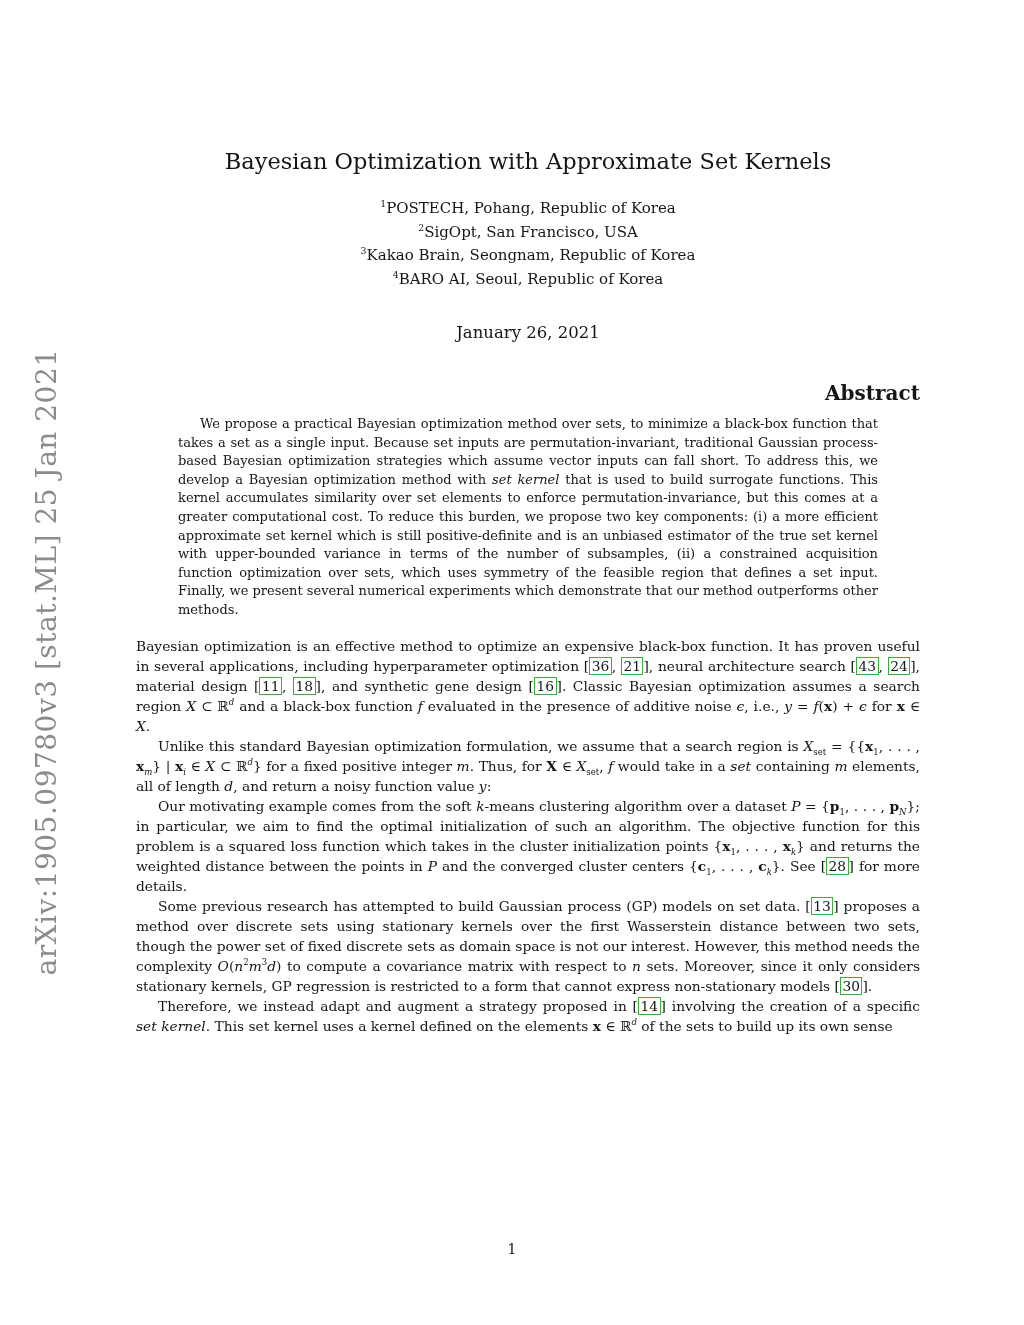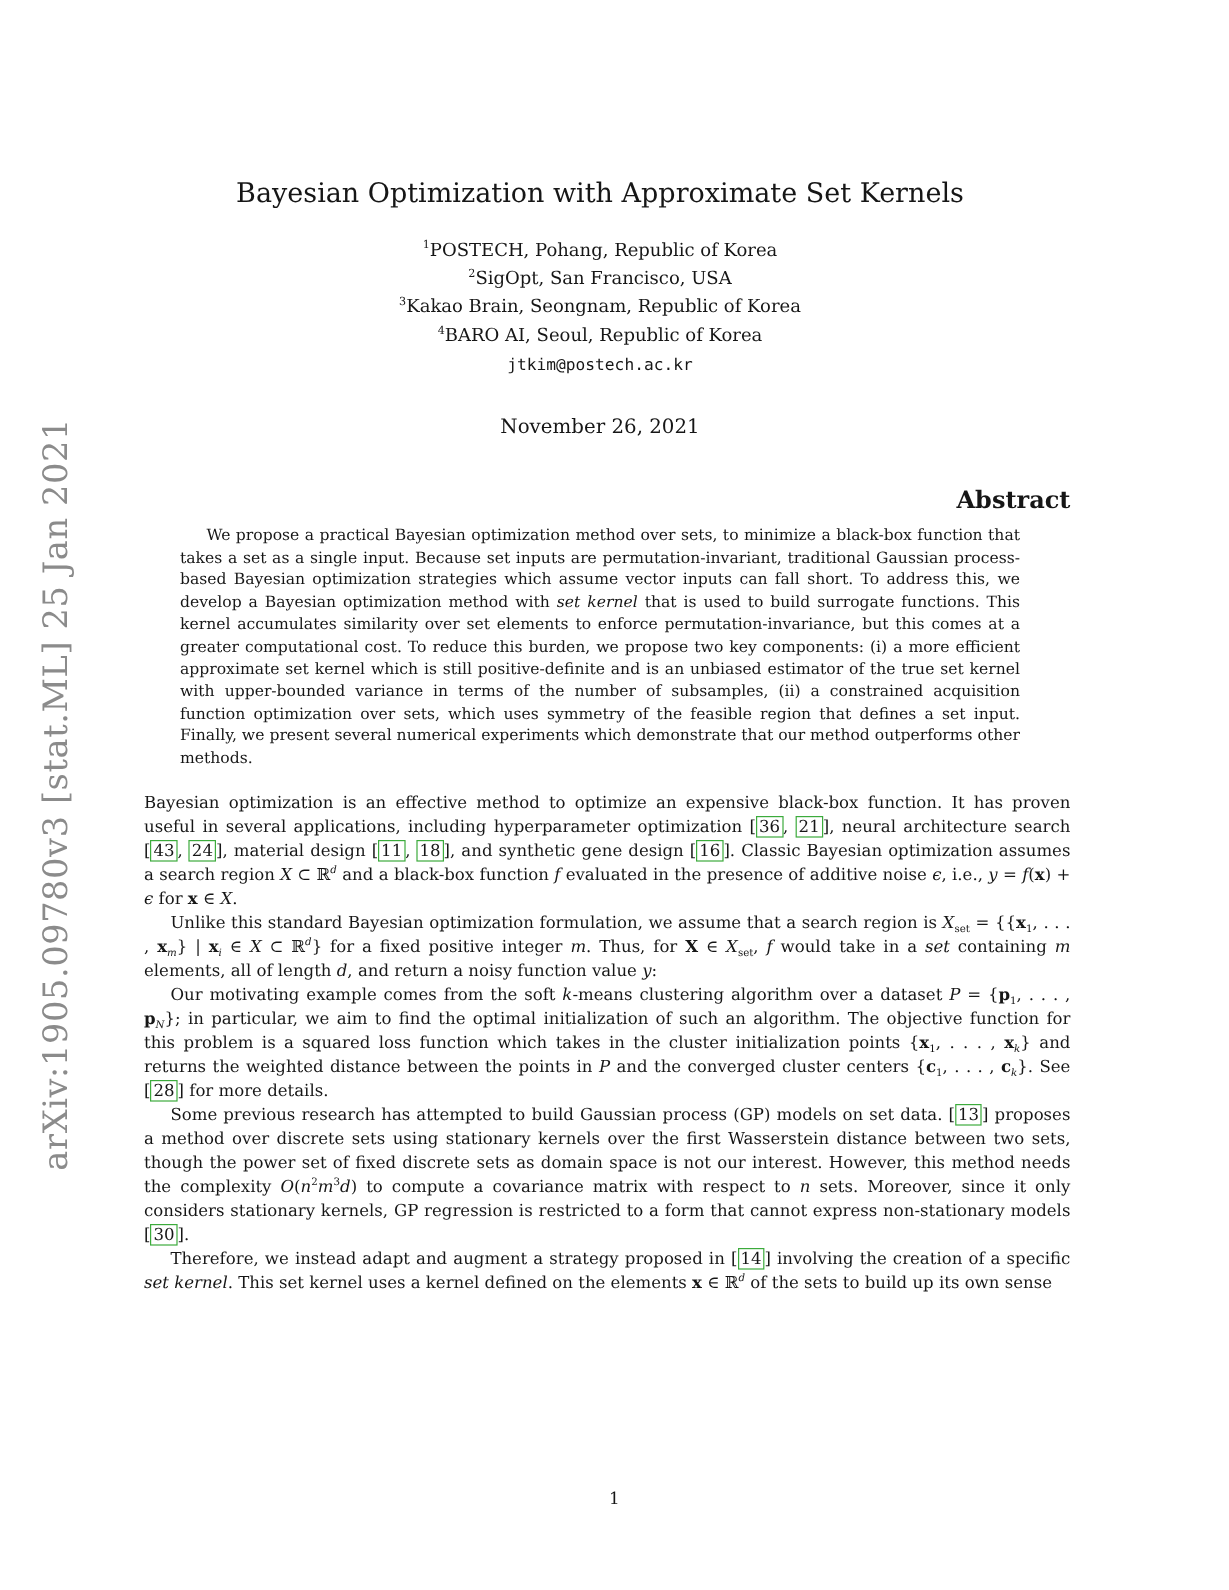--- a/index.html
+++ b/index.html
@@ -17,21 +17,21 @@
     position: absolute;
     top: 662px;
     left: 46px;
     transform: translate(-50%, -50%) rotate(-90deg);
     white-space: nowrap;
     font-size: 28px;
     letter-spacing: 0.5px;
   }
   .content {
     position: absolute;
-    left: 108px;
+    left: 136px;
     top: 0;
     width: 784px;
   }
   .title {
     margin-top: 146px;
     text-align: center;
     font-size: 22.5px;
     line-height: 30px;
     font-weight: normal;
   }
@@ -78,21 +78,20 @@
     margin-top: 30px;
     font-size: 21px;
     line-height: 26px;
     font-weight: bold;
   }
   .section-heading .sec-num { margin-right: 26px; }
   .par {
     font-size: 13.8px;
     line-height: 20px;
     text-align: justify;
-    margin-left: 12px;
   }
   .par.first { margin-top: 16px; }
   .par.indent { text-indent: 22px; }
   .equation {
     position: relative;
     margin: 12px 0;
     text-align: center;
     font-size: 14.5px;
     line-height: 20px;
   }
@@ -129,23 +128,22 @@
     <h1 class="title">Bayesian Optimization with Approximate Set Kernels</h1>
 
 
     <div class="affiliations">
       <div><sup>1</sup>POSTECH, Pohang, Republic of Korea</div>
       <div><sup>2</sup>SigOpt, San Francisco, USA</div>
       <div><sup>3</sup>Kakao Brain, Seongnam, Republic of Korea</div>
       <div><sup>4</sup>BARO AI, Seoul, Republic of Korea</div>
     </div>
 
-    <div class="email">jtkim@postech.ac.kr</div>
 
-    <div class="date">November 26, 2021</div>
+    <div class="date">January 26, 2021</div>
 
     <div class="abstract-heading">Abstract</div>
 
     <div class="abstract-body">We propose a practical Bayesian optimization method over sets, to minimize a black-box function that takes a set as a single input. Because set inputs are permutation-invariant, traditional Gaussian process-based Bayesian optimization strategies which assume vector inputs can fall short. To address this, we develop a Bayesian optimization method with <i>set kernel</i> that is used to build surrogate functions. This kernel accumulates similarity over set elements to enforce permutation-invariance, but this comes at a greater computational cost. To reduce this burden, we propose two key components: (i) a more efficient approximate set kernel which is still positive-definite and is an unbiased estimator of the true set kernel with upper-bounded variance in terms of the number of subsamples, (ii) a constrained acquisition function optimization over sets, which uses symmetry of the feasible region that defines a set input. Finally, we present several numerical experiments which demonstrate that our method outperforms other methods.</div>
 
 
     <p class="par first">Bayesian optimization is an effective method to optimize an expensive black-box function. It has proven useful in several applications, including hyperparameter optimization [<span class="cite" style="border-color: rgb(60, 171, 60);">36</span>, <span class="cite" style="border-color: rgb(60, 171, 60);">21</span>], neural architecture search [<span class="cite" style="border-color: rgb(60, 171, 60);">43</span>, <span class="cite" style="border-color: rgb(60, 171, 60);">24</span>], material design [<span class="cite" style="border-color: rgb(60, 171, 60);">11</span>, <span class="cite" style="border-color: rgb(60, 171, 60);">18</span>], and synthetic gene design [<span class="cite" style="border-color: rgb(60, 171, 60);">16</span>]. Classic Bayesian optimization assumes a search region <i>X</i> ⊂ ℝ<sup><i>d</i></sup> and a black-box function <i>f</i> evaluated in the presence of additive noise <i>ϵ</i>, i.e., <i>y</i> = <i>f</i>(<b>x</b>) + <i>ϵ</i> for <b>x</b> ∈ <i>X</i>.</p>
 
     <p class="par indent">Unlike this standard Bayesian optimization formulation, we assume that a search region is <i>X</i><sub>set</sub> = {{<b>x</b><sub>1</sub>, . . . , <b>x</b><sub><i>m</i></sub>} | <b>x</b><sub><i>i</i></sub> ∈ <i>X</i> ⊂ ℝ<sup><i>d</i></sup>} for a fixed positive integer <i>m</i>. Thus, for <b>X</b> ∈ <i>X</i><sub>set</sub>, <i>f</i> would take in a <i>set</i> containing <i>m</i> elements, all of length <i>d</i>, and return a noisy function value <i>y</i>:</p>
 

